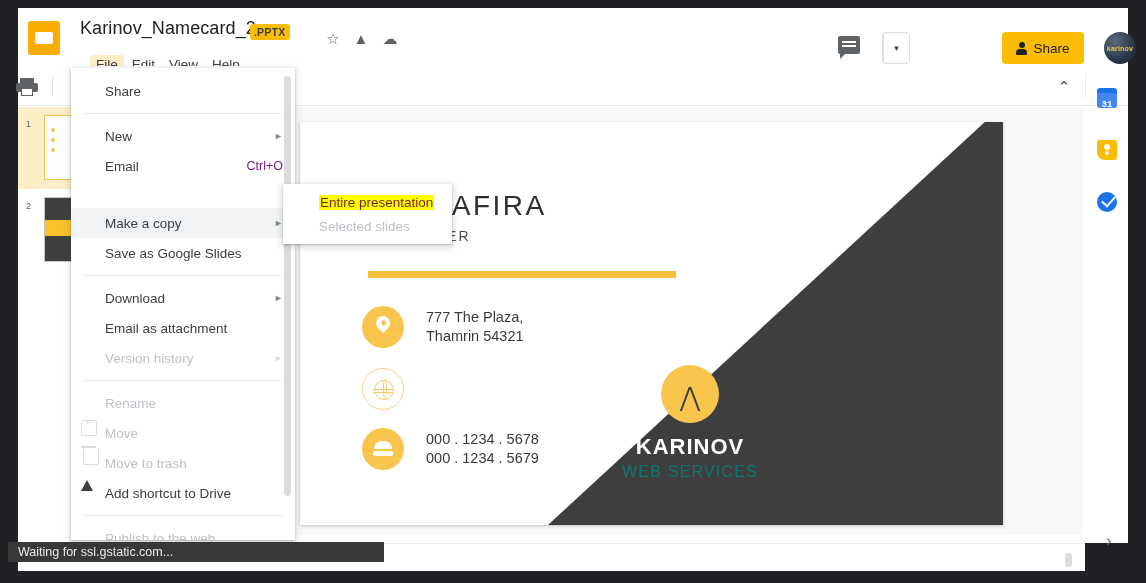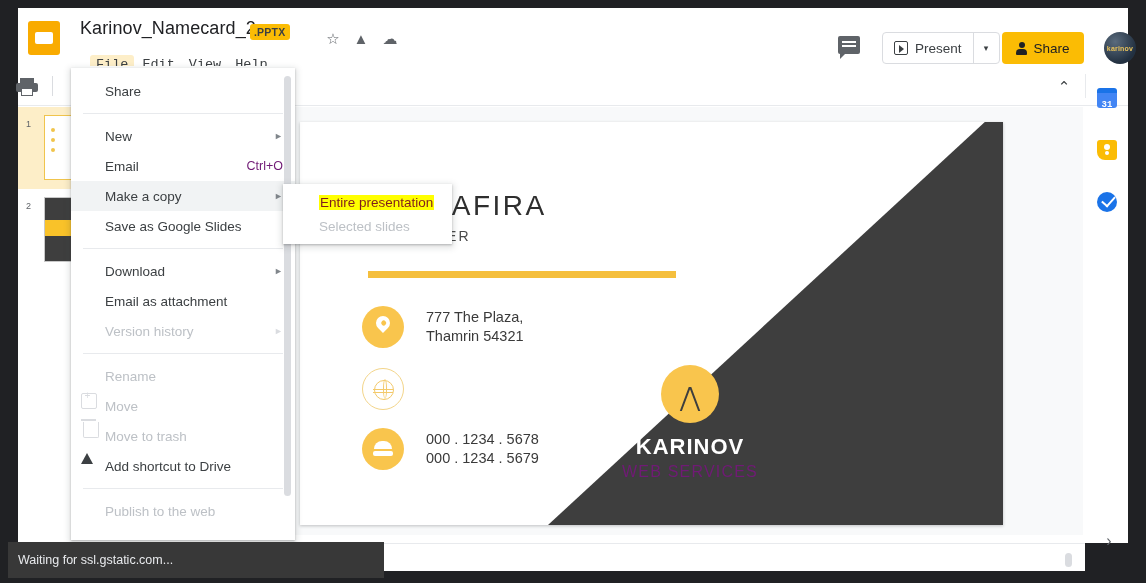--- a/index.html
+++ b/index.html
@@ -83,21 +83,20 @@
     left: 72px; top: 47px;
     display: flex;
     gap: 2px;
   }
   .menu-item {
     font-size: 13.5px;
     color: #3c4043;
     padding: 2px 6px;
     border-radius: 3px;
     white-space: nowrap;
-    font-family: Liberation Mono, monospace;
   }
   .menu-item.active { background: #fdeec8; }
 
   
   .comment-icon {
     position: absolute;
     left: 820px; top: 28px;
     width: 22px; height: 18px;
     background: #5f6368;
     border-radius: 2px;
@@ -453,21 +452,21 @@
   .logo-name {
     margin-top: 11px;
     font-size: 22px;
     font-weight: bold;
     color: #ffffff;
     letter-spacing: 1px;
   }
   .logo-sub {
     margin-top: 3px;
     font-size: 16px;
-    color: #701a75;
+    color: #0f766e;
     letter-spacing: 1.2px;
   }
 
   
   .sidepanel {
     position: absolute;
     left: 1085px; top: 107px;
     width: 43px; height: 428px;
     background: #ffffff;
   }
@@ -562,21 +561,21 @@
     height: 30px;
     display: flex;
     align-items: center;
     padding-left: 34px;
     padding-right: 12px;
     font-size: 13.5px;
     color: #3c4043;
     white-space: nowrap;
   }
   .mi.dim { color: #bdc1c6; }
-  .mi.hover { background: #f1f3f4; }
+  .mi.hover { background: #f1f3f4; margin-top: 27px; }
   .mi .accel {
     margin-left: auto;
     font-size: 12.5px;
     color: #701a75;
   }
   .mi .arrow {
     margin-left: auto;
     font-size: 9px;
     color: #80868b;
   }
@@ -663,21 +662,21 @@
   .smi.dim { color: #bdc1c6; }
   .smi .hl {
     background: #ffff00;
     padding: 0 1px;
   }
 
   
   .statusbar {
     position: absolute;
     left: 8px; top: 542px;
-    width: 376px; height: 36px;
+    width: 376px; height: 20px;
     background: #383838;
     color: #e8eaed;
     font-size: 12.5px;
     display: flex;
     align-items: center;
     padding-left: 10px;
     z-index: 60;
     white-space: nowrap;
   }
 </style>
@@ -699,24 +698,20 @@
     <div class="menubar">
       <div class="menu-item active">File</div>
       <div class="menu-item">Edit</div>
       <div class="menu-item">View</div>
       <div class="menu-item">Help</div>
     </div>
 
     <div class="comment-icon"></div>
 
     <div class="present-group">
-      <div class="present-btn">
-        <span class="play-box"></span>
-        <span>Present</span>
-      </div>
       <div class="present-caret">▾</div>
     </div>
 
     <div class="share-btn">
       <span class="share-person"></span>
       <span>Share</span>
     </div>
 
     <div class="avatar">karinov</div>
   </div>

